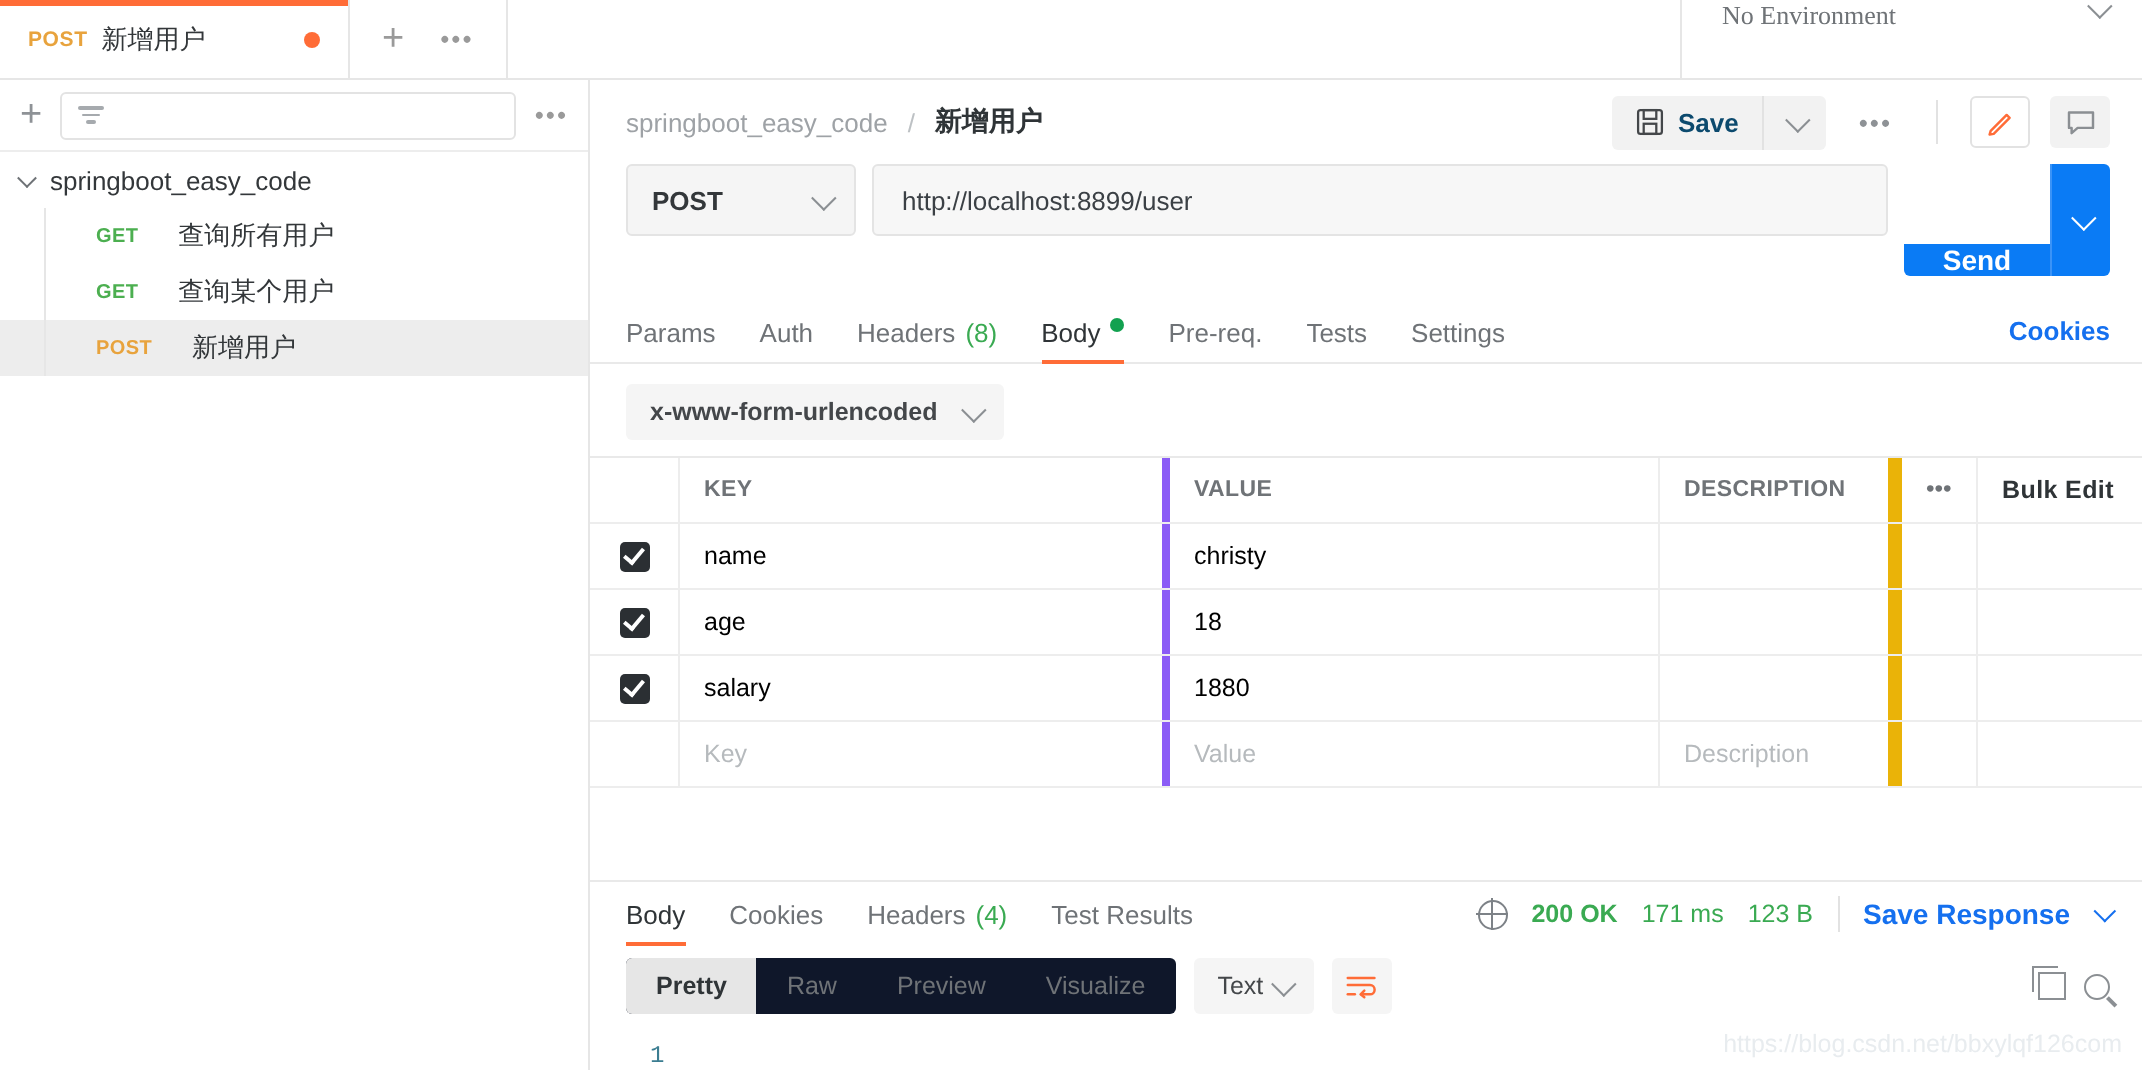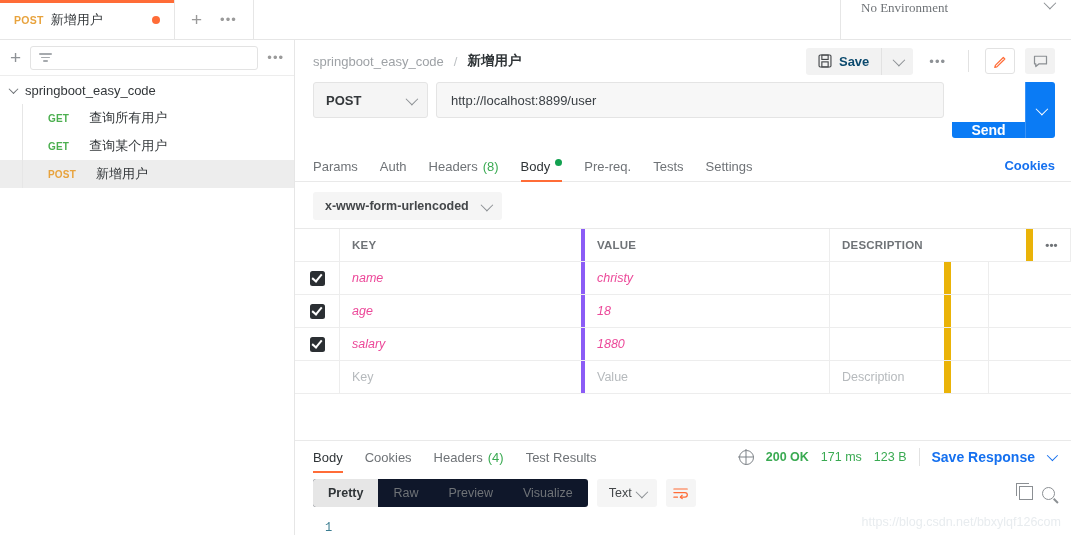--- a/index.html
+++ b/index.html
@@ -140,21 +140,21 @@
   .tc { display: flex; align-items: center; padding: 0 12px; font-size: 12.5px; }
   .c-chk { width: 45px; flex: 0 0 45px; justify-content: center; border-right: 1px solid #ededed; }
   .c-key { width: 245px; flex: 0 0 245px; border-right: 4px solid #8b5cf6; }
   .c-val { width: 245px; flex: 0 0 245px; border-right: 1px solid #ededed; }
   .c-desc { flex: 1; border-right: 7px solid #eab308; }
   .c-dots { width: 38px; flex: 0 0 38px; justify-content: center; border-right: 1px solid #ededed; }
   .c-bulk { width: 82px; flex: 0 0 82px; justify-content: flex-start; }
   .head .tc { font-size: 11.5px; font-weight: bold; color: #6f7377; letter-spacing: .2px; }
   .head .c-bulk { font-size: 12.5px; color: #2f3437; font-weight: bold; cursor: pointer; }
   .ph { color: #b6babd; }
-  .cell-txt { color: #ec4899; font-style: italic; }
+  .cell-txt { color: #000000; }
   .chkbox { width: 15px; height: 15px; background: #2b2f33; border-radius: 2.5px; position: relative; cursor: pointer; }
   .chkbox::after { content: ""; position: absolute; left: 4.5px; top: 1.5px; width: 4px; height: 8px;
                    border-right: 2px solid #fff; border-bottom: 2px solid #fff; transform: rotate(40deg); }
 
   .tbl-gap { flex: 1; min-height: 0; }
 
   
   .resp { border-top: 1px solid #e9e9e9; display: flex; flex-direction: column; }
   .resptabs { display: flex; align-items: center; padding: 0 16px 0 18px; height: 32px; }
   .meta { display: flex; align-items: center; gap: 12px; }
@@ -336,20 +336,21 @@
         </div>
       </div>
 
       <div class="tbl">
         <div class="trow head">
           <div class="tc c-chk"></div>
           <div class="tc c-key">KEY</div>
           <div class="tc c-val">VALUE</div>
           <div class="tc c-desc">DESCRIPTION</div>
           <div class="tc c-dots">•••</div>
+          <div class="tc c-bulk">Bulk Edit</div>
         </div>
 
         <div class="trow">
           <div class="tc c-chk">
             <span class="chkbox"></span>
           </div>
           <div class="tc c-key cell-txt">name</div>
           <div class="tc c-val cell-txt">christy</div>
           <div class="tc c-desc cell-txt"></div>
           <div class="tc c-dots"></div>

